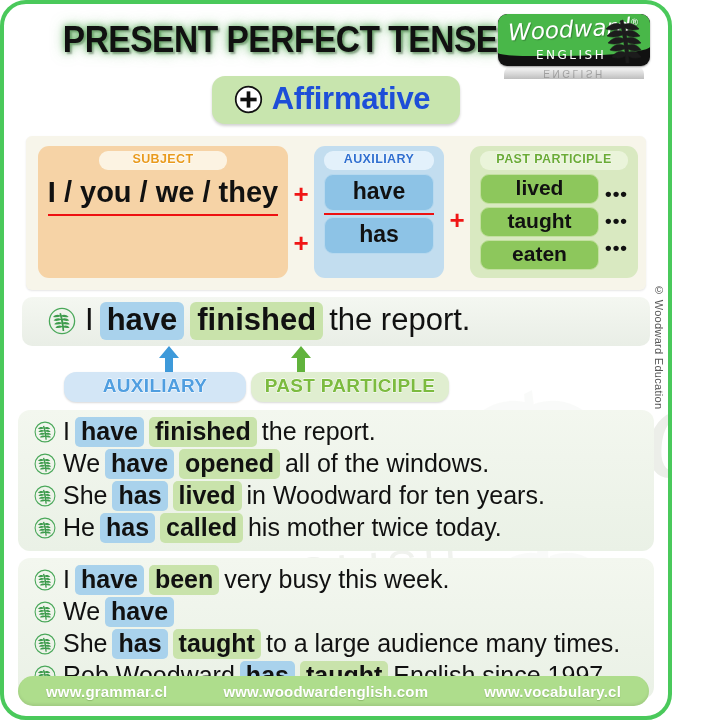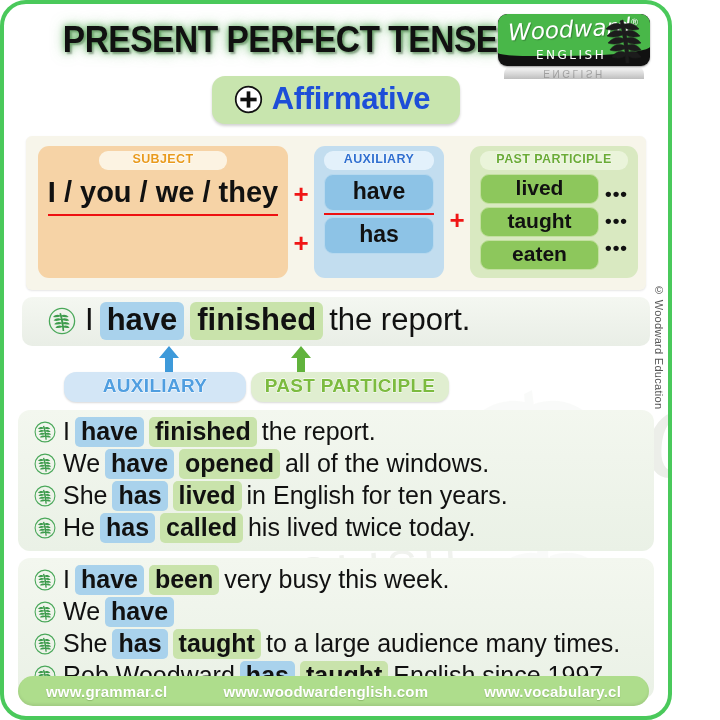--- a/index.html
+++ b/index.html
@@ -716,21 +716,21 @@
             <path d="M13.2 8.4 C16 7 18.8 7.8 20.6 10 C17.8 10.8 15.2 10.2 12.8 9.2 Z"></path>
             <path d="M13.8 12 C16.6 10.6 19.4 11.4 21.2 13.6 C18.4 14.4 15.8 13.8 13.4 12.8 Z"></path>
             <path d="M14.4 15.6 C17.2 14.2 20 15 21.8 17.2 C19 18 16.4 17.4 14 16.4 Z"></path>
             <path d="M15 19.2 C17.6 17.9 20 18.7 21.6 20.7 C19 21.4 16.6 20.9 14.6 20 Z"></path>
           </g>
         </svg>
       <div class="sentence-text">
         <span>She</span>
         <span class="s-hl-blue">has</span>
         <span class="s-hl-green">lived</span>
-        <span>in English for ten years.</span>
+        <span>in Woodward for ten years.</span>
       </div>
     </div>
     <div class="sentence">
       <svg class="s-fern" viewBox="0 0 28 28">
           <circle cx="14" cy="14" r="12.6" fill="none" stroke="#4aa85a" stroke-width="1.4"></circle>
           <g fill="#3d9b4c">
             <path d="M14.6 24 C14 18 13 12 11.4 6.4 L13 6 C15 12 16 18 16.2 24 Z"></path>
             <path d="M12.4 8.4 C9.6 7 6.8 7.8 5 10 C7.8 10.8 10.4 10.2 12.8 9.2 Z"></path>
             <path d="M13 12 C10.2 10.6 7.4 11.4 5.6 13.6 C8.4 14.4 11 13.8 13.4 12.8 Z"></path>
             <path d="M13.6 15.6 C10.8 14.2 8 15 6.2 17.2 C9 18 11.6 17.4 14 16.4 Z"></path>
@@ -738,21 +738,21 @@
             <path d="M13.2 8.4 C16 7 18.8 7.8 20.6 10 C17.8 10.8 15.2 10.2 12.8 9.2 Z"></path>
             <path d="M13.8 12 C16.6 10.6 19.4 11.4 21.2 13.6 C18.4 14.4 15.8 13.8 13.4 12.8 Z"></path>
             <path d="M14.4 15.6 C17.2 14.2 20 15 21.8 17.2 C19 18 16.4 17.4 14 16.4 Z"></path>
             <path d="M15 19.2 C17.6 17.9 20 18.7 21.6 20.7 C19 21.4 16.6 20.9 14.6 20 Z"></path>
           </g>
         </svg>
       <div class="sentence-text">
         <span>He</span>
         <span class="s-hl-blue">has</span>
         <span class="s-hl-green">called</span>
-        <span>his lived twice today.</span>
+        <span>his mother twice today.</span>
       </div>
     </div>
   </div>
 
   <div class="group">
     <div class="sentence">
       <svg class="s-fern" viewBox="0 0 28 28">
           <circle cx="14" cy="14" r="12.6" fill="none" stroke="#4aa85a" stroke-width="1.4"></circle>
           <g fill="#3d9b4c">
             <path d="M14.6 24 C14 18 13 12 11.4 6.4 L13 6 C15 12 16 18 16.2 24 Z"></path>

